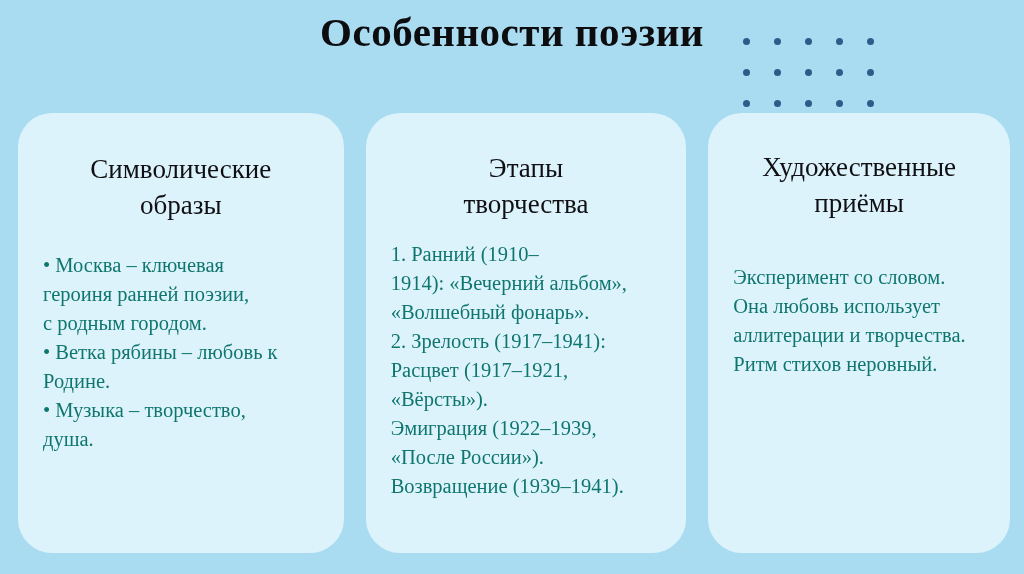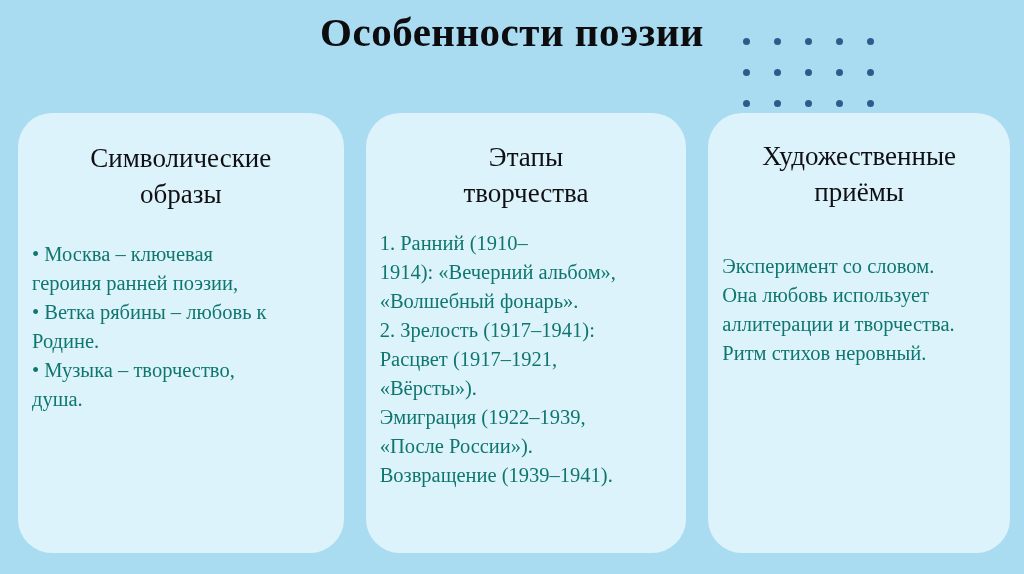--- a/index.html
+++ b/index.html
@@ -63,21 +63,21 @@
     top: 113px;
     width: 992px;
     height: 440px;
     display: flex;
     gap: 22px;
   }
   .card {
     background: #ddf3fb;
     border-radius: 34px;
     box-sizing: border-box;
-    padding: 0;
+    padding: 11px;
     position: relative;
     overflow: hidden;
   }
   .card-1 { width: 327px; }
   .card-2 { width: 322px; }
   .card-3 { width: 303px; }
 
   .card-heading {
     font-family: "Liberation Serif", "DejaVu Serif", serif;
     font-size: 27px;
@@ -143,20 +143,21 @@
   <div id="cards">
 
     <div class="card card-1">
       <div class="card-heading">
         <div>Символические</div>
         <div>образы</div>
       </div>
       <div class="card-body">
         <div class="body-line">• Москва – ключевая</div>
         <div class="body-line">героиня ранней поэзии,</div>
+        <div class="body-line">с родным городом.</div>
         <div class="body-line">• Ветка рябины – любовь к</div>
         <div class="body-line">Родине.</div>
         <div class="body-line">• Музыка – творчество,</div>
         <div class="body-line">душа.</div>
       </div>
     </div>
 
     <div class="card card-2">
       <div class="card-heading">
         <div>Этапы</div>

